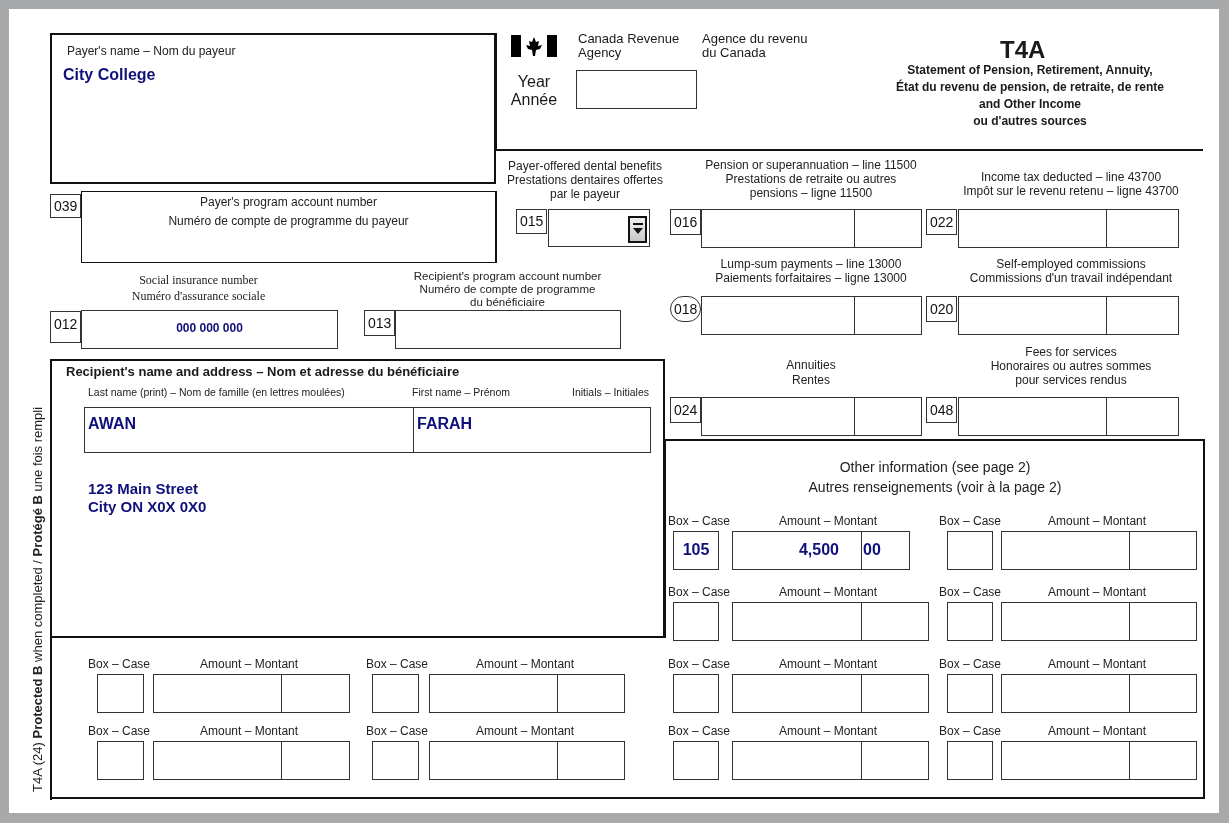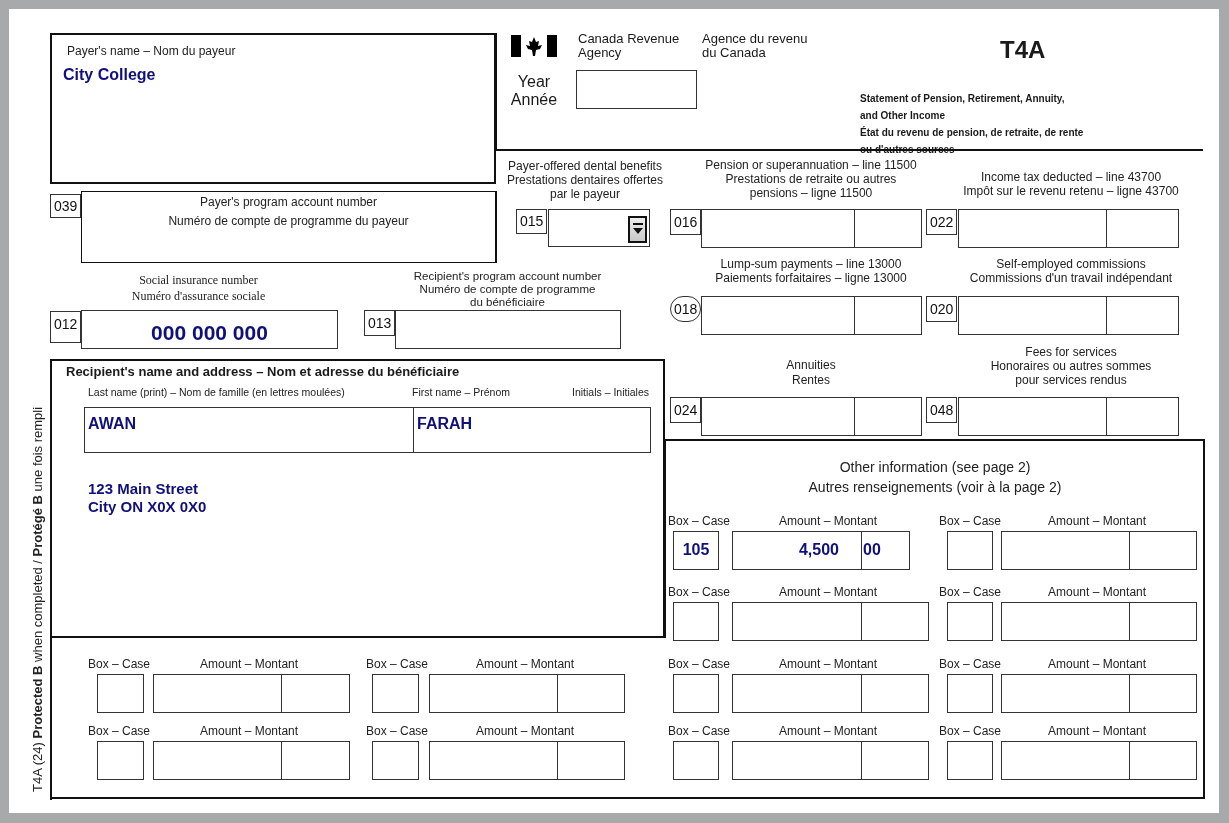--- a/index.html
+++ b/index.html
@@ -66,24 +66,24 @@
   <div>du Canada</div>
 </div>
 <div class="abs" style="left:508px; top:73px; font-size:16px; line-height:18px; text-align:center; width:52px;">
   <div>Year</div>
   <div>Année</div>
 </div>
 <div class="field" style="left:576px; top:70px; width:121px; height:39px;">
   <input type="text" value="" style="">
 </div>
 <div class="abs" style="left:1000px; top:36px; font-size:24px; font-weight:bold;">T4A</div>
-<div class="abs" style="left:860px; top:90px; width:340px; font-size:10px; font-weight:bold; line-height:17px; ">
+<div class="abs" style="left:860px; top:62px; width:340px; font-size:12px; font-weight:bold; line-height:17px; text-align:center;">
   <div>Statement of Pension, Retirement, Annuity,</div>
+  <div>État du revenu de pension, de retraite, de rente</div>
   <div>and Other Income</div>
-  <div>État du revenu de pension, de retraite, de rente</div>
   <div>ou d'autres sources</div>
 </div>
 
 <div class="hdr-line" style="left:495px; top:33px; width:2px; height:118px;"></div>
 <div class="hdr-line" style="left:495px; top:149px; width:708px; height:2px;"></div>
 
 <div class="abs thick" style="left:81px; top:191px; width:416px; height:72px; border-width:1px 2px 1px 1px;">
   <div class="abs lbl" style="left:0; right:0; top:3px;">Payer's program account number</div>
   <div class="abs lbl" style="left:0; right:0; top:22px;">Numéro de compte de programme du payeur</div>
 </div>
@@ -116,21 +116,21 @@
 <div class="field" style="left:958px; top:209px; width:221px; height:39px;">
   <div class="cents" style="left:147px;"></div>
 </div>
 <div class="code" style="left:926px; top:209px; height:26px; line-height:24px;">022</div>
 
 <div class="abs lbl" style="left:81px; top:273px; width:235px;font-family:Liberation Serif, serif;">
   <div style="margin-bottom:2px;">Social insurance number</div>
   <div>Numéro d'assurance sociale</div>
 </div>
 <div class="field" style="left:81px; top:310px; width:257px; height:39px;">
-  <div class="abs filled" style="left:0; right:0; top:10px; text-align:center; font-size:21px;">000 000 000</div>
+  <div class="abs filled" style="left:0; right:0; top:10px; text-align:center; font-size:12px;">000 000 000</div>
 </div>
 <div class="code" style="left:50px; top:311px; height:32px; line-height:24px;">012</div>
 
 <div class="abs lbl" style="left:395px; top:270px; width:225px; font-size:11.5px; line-height:13px;">
   <div>Recipient's program account number</div>
   <div>Numéro de compte de programme</div>
   <div>du bénéficiaire</div>
 </div>
 <div class="field" style="left:395px; top:310px; width:226px; height:39px;"></div>
 <div class="code" style="left:364px; top:310px; height:26px; line-height:24px;">013</div>

